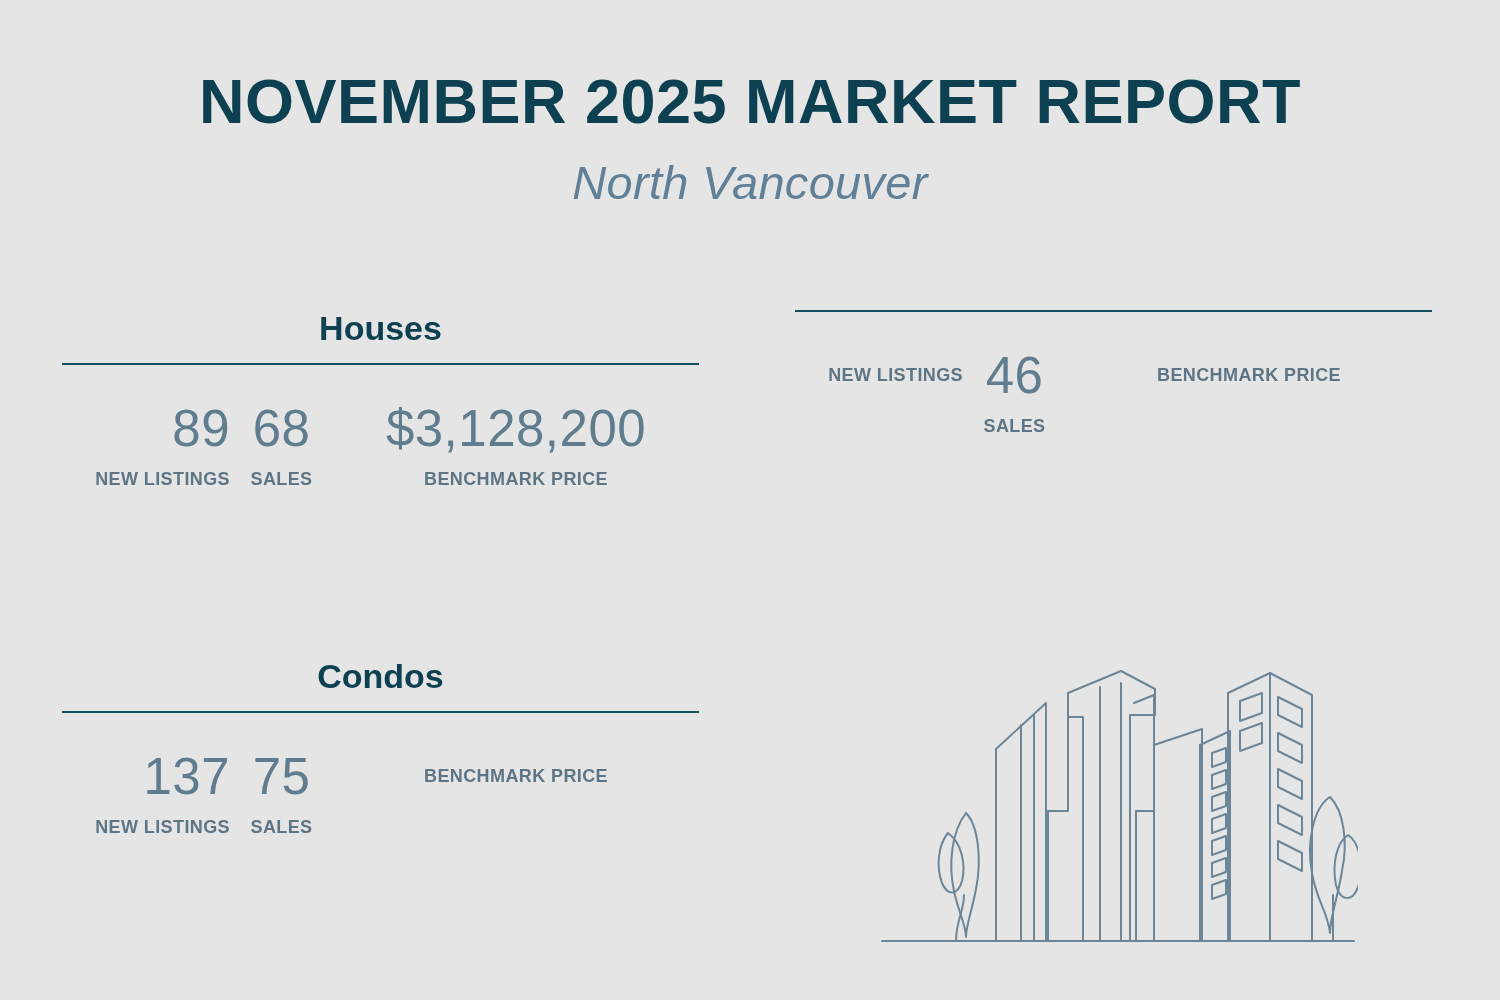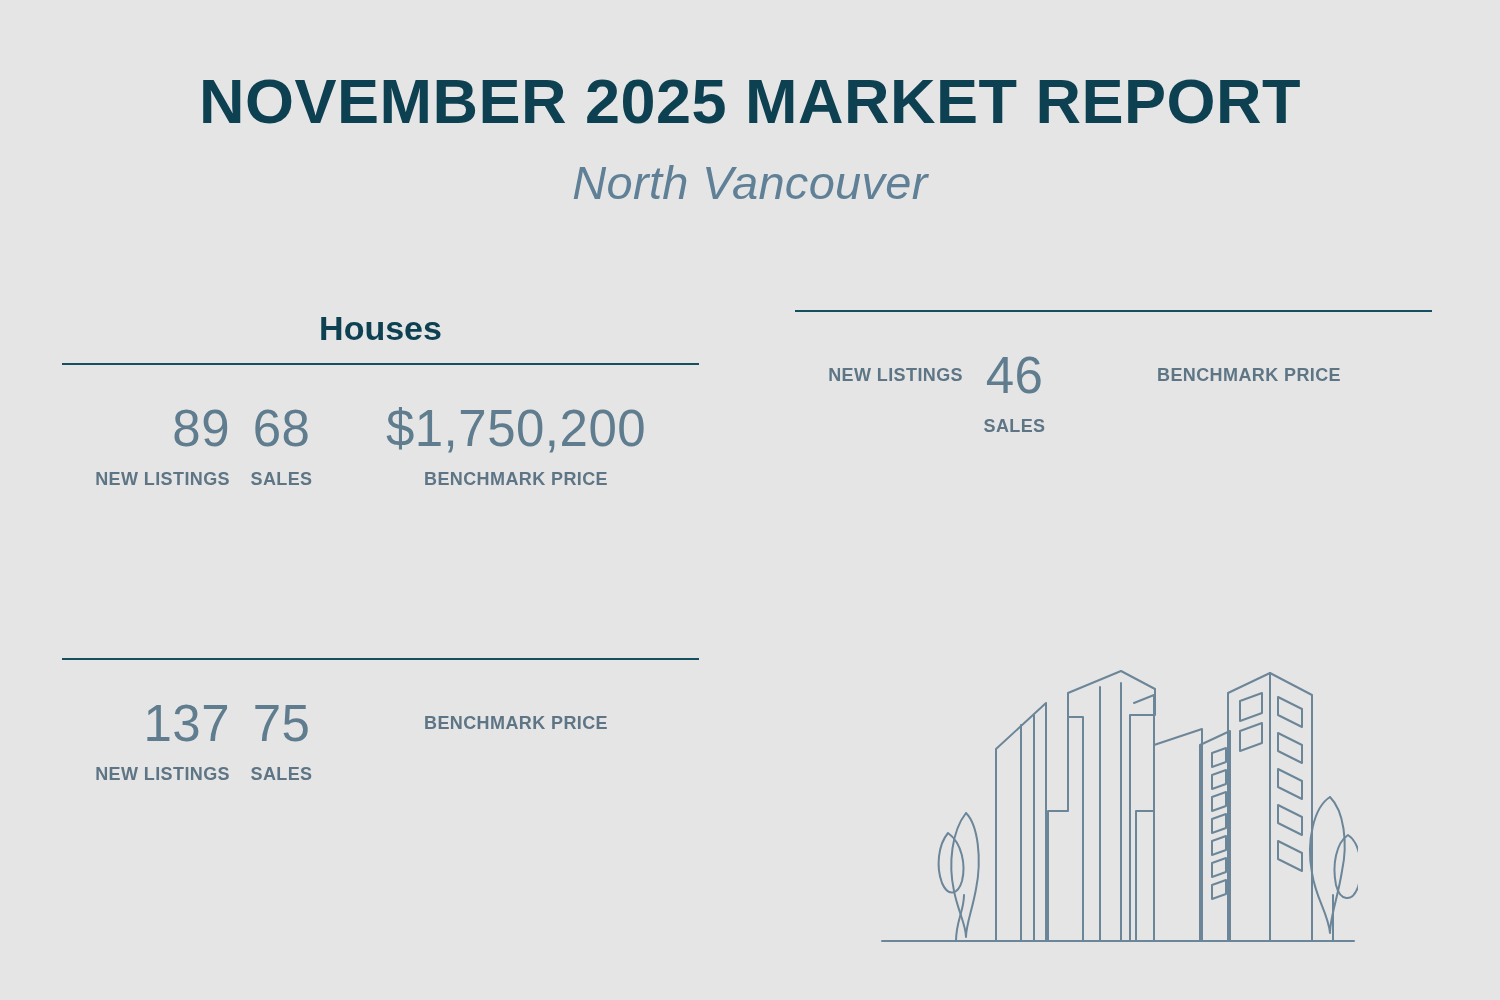--- a/index.html
+++ b/index.html
@@ -131,21 +131,21 @@
     <div class="stat-row">
       <div class="stat-col col-listings">
         <div class="stat-value">89</div>
         <div class="stat-label">NEW LISTINGS</div>
       </div>
       <div class="stat-col col-sales">
         <div class="stat-value">68</div>
         <div class="stat-label">SALES</div>
       </div>
       <div class="stat-col col-price">
-        <div class="stat-value">$1,750,200</div>
+        <div class="stat-value">$3,128,200</div>
         <div class="stat-label">BENCHMARK PRICE</div>
       </div>
     </div>
   </div>
 
   <div class="panel panel-townhouses">
     <div class="panel-rule"></div>
     <div class="stat-row">
       <div class="stat-col col-listings">
         <div class="stat-label">NEW LISTINGS</div>
@@ -154,20 +154,21 @@
         <div class="stat-value">46</div>
         <div class="stat-label">SALES</div>
       </div>
       <div class="stat-col col-price">
         <div class="stat-label">BENCHMARK PRICE</div>
       </div>
     </div>
   </div>
 
   <div class="panel panel-condos">
+    <div class="panel-heading">Condos</div>
     <div class="panel-rule"></div>
     <div class="stat-row">
       <div class="stat-col col-listings">
         <div class="stat-value">137</div>
         <div class="stat-label">NEW LISTINGS</div>
       </div>
       <div class="stat-col col-sales">
         <div class="stat-value">75</div>
         <div class="stat-label">SALES</div>
       </div>

